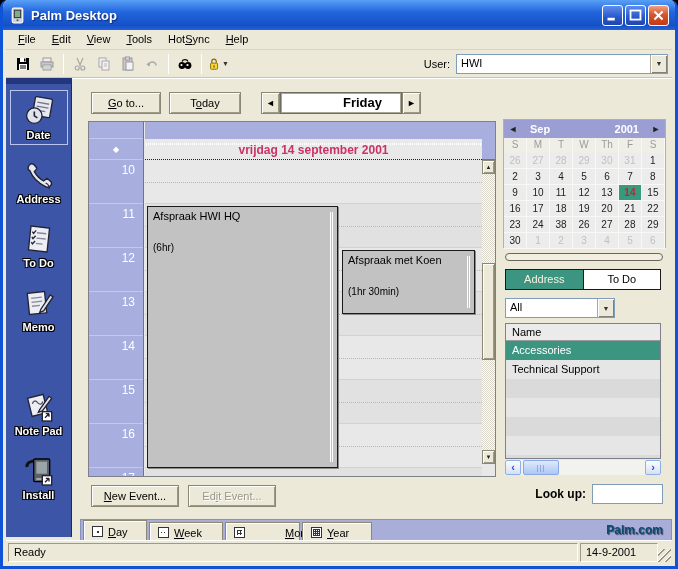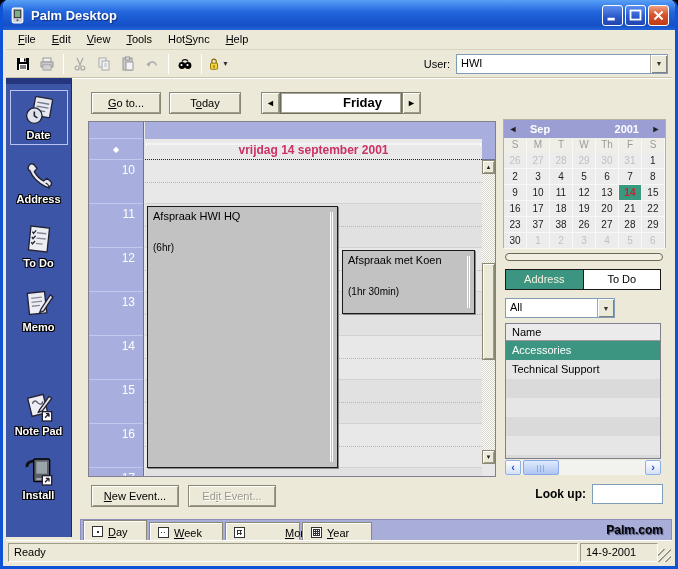--- a/index.html
+++ b/index.html
@@ -135,21 +135,21 @@
   .vtab.active { top:0; height:22px; box-shadow:inset 1px 1px 0 #fff; }
   .vtab.inactive { top:2px; height:20px; box-shadow:inset 1px 1px 0 #fff; }
   .vicon { width:11px; height:11px; border:1px solid #333; background:#fff; position:relative; flex:0 0 auto; }
   .vicon-day::after { content:""; position:absolute; left:4px; top:4px; width:2px; height:2px; background:#333; }
   .vicon-week::after { content:""; position:absolute; left:2px; top:4px; right:2px; height:1px;
     background:repeating-linear-gradient(90deg,#333 0 1px,transparent 1px 3px); }
   .vicon-month::after { content:""; position:absolute; inset:2px;
     background:repeating-linear-gradient(90deg,#333 0 1px,transparent 1px 3px), repeating-linear-gradient(#333 0 1px,transparent 1px 3px); }
   .vicon-year::after { content:""; position:absolute; inset:1px;
     background:repeating-linear-gradient(90deg,#333 0 1px,transparent 1px 2px), repeating-linear-gradient(#333 0 1px,transparent 1px 2px); }
-  .brand { position:absolute; right:8px; top:3px; color:#000000; font-weight:bold; font-size:12px; text-shadow:1px 1px 1px #44486e; }
+  .brand { position:absolute; right:8px; top:3px; color:#0c4a6e; font-weight:bold; font-size:12px; text-shadow:1px 1px 1px #44486e; }
 
   
   .statusbar { position:absolute; left:3px; right:3px; bottom:3px; height:23px; background:#ece9d8; border-top:1px solid #fff; display:flex; align-items:center; }
   .status-text { flex:1; padding-left:5px; border:1px solid; border-color:#9d9a87 #fff #fff #9d9a87; height:19px; line-height:17px; margin:0 2px; }
   .status-date { width:78px; height:19px; line-height:17px; border:1px solid; border-color:#9d9a87 #fff #fff #9d9a87; padding-left:5px; margin-right:14px; }
   .grip { position:absolute; right:1px; bottom:1px; width:13px; height:13px;
     background:repeating-linear-gradient(135deg, transparent 0 3px, #fff 3px 4px, #989584 4px 5px); }
 </style>
 </head>
 <body>
@@ -436,21 +436,21 @@
             <div class="mc-cell selected">14</div>
             <div class="mc-cell">15</div>
             <div class="mc-cell">16</div>
             <div class="mc-cell">17</div>
             <div class="mc-cell">18</div>
             <div class="mc-cell">19</div>
             <div class="mc-cell">20</div>
             <div class="mc-cell">21</div>
             <div class="mc-cell">22</div>
             <div class="mc-cell">23</div>
-            <div class="mc-cell">37</div>
+            <div class="mc-cell">24</div>
             <div class="mc-cell">38</div>
             <div class="mc-cell">26</div>
             <div class="mc-cell">27</div>
             <div class="mc-cell">28</div>
             <div class="mc-cell">29</div>
             <div class="mc-cell">30</div>
             <div class="mc-cell muted">1</div>
             <div class="mc-cell muted">2</div>
             <div class="mc-cell muted">3</div>
             <div class="mc-cell muted">4</div>

